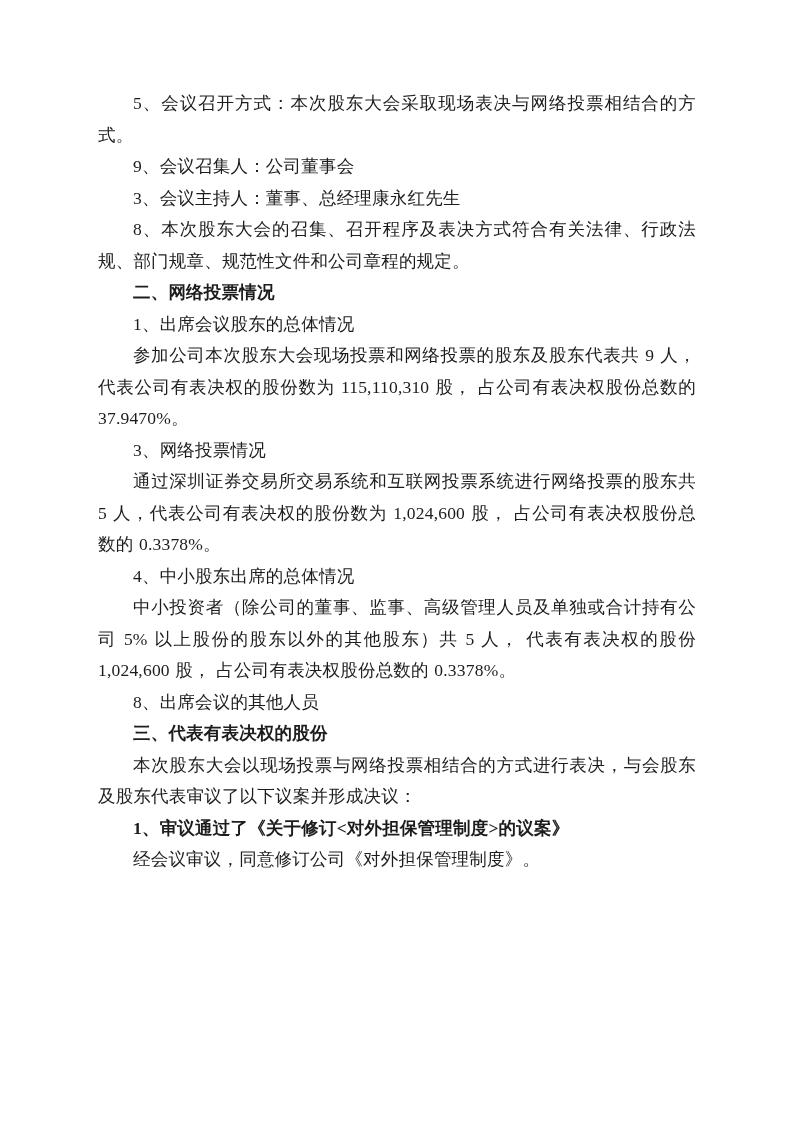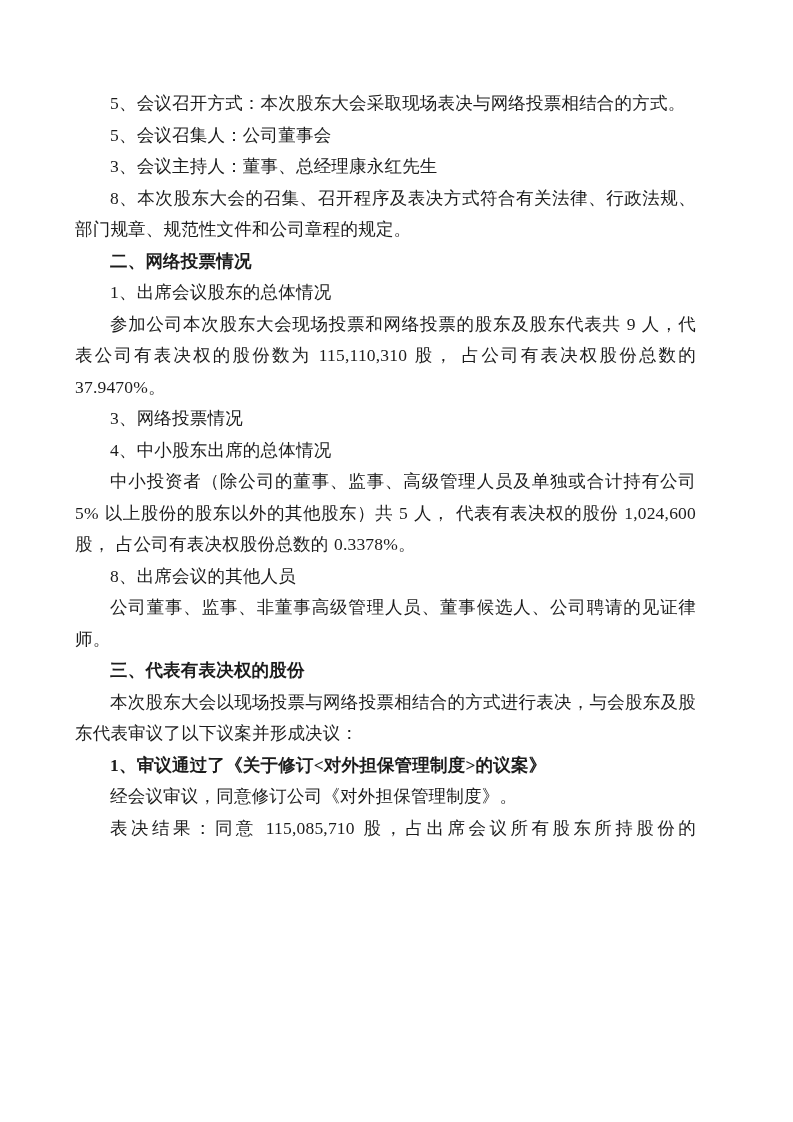--- a/index.html
+++ b/index.html
@@ -6,21 +6,21 @@
     margin: 0;
     padding: 0;
     background: #ffffff;
   }
   .page {
     position: relative;
     width: 793px;
     height: 1122px;
     box-sizing: border-box;
     background: #ffffff;
-    padding: 88px 97px 0 75px;
+    padding: 88px 97px 0 98px;
     overflow: hidden;
     font-family: "Liberation Serif", "DejaVu Serif", serif;
     color: #1c1c1c;
   }
   .para {
     margin: 0;
     font-size: 17.5px;
     line-height: 31.5px;
     text-indent: 2em;
     text-align: justify;
@@ -33,29 +33,28 @@
   }
   .para.stretch {
     text-align-last: justify;
   }
 </style>
 </head>
 <body>
 
 <div class="page">
   <p class="para">5、会议召开方式：本次股东大会采取现场表决与网络投票相结合的方式。</p>
-  <p class="para">5、会议召集人：公司董事会</p>
+  <p class="para">9、会议召集人：公司董事会</p>
   <p class="para">3、会议主持人：董事、总经理康永红先生</p>
   <p class="para">8、本次股东大会的召集、召开程序及表决方式符合有关法律、行政法规、部门规章、规范性文件和公司章程的规定。</p>
   <p class="para bold">二、网络投票情况</p>
   <p class="para">1、出席会议股东的总体情况</p>
   <p class="para">参加公司本次股东大会现场投票和网络投票的股东及股东代表共 9 人，代表公司有表决权的股份数为 115,110,310 股， 占公司有表决权股份总数的 37.9470%。</p>
   <p class="para">3、网络投票情况</p>
+  <p class="para">通过深圳证券交易所交易系统和互联网投票系统进行网络投票的股东共 5 人，代表公司有表决权的股份数为 1,024,600 股， 占公司有表决权股份总数的 0.3378%。</p>
   <p class="para">4、中小股东出席的总体情况</p>
   <p class="para">中小投资者（除公司的董事、监事、高级管理人员及单独或合计持有公司 5% 以上股份的股东以外的其他股东）共 5 人， 代表有表决权的股份 1,024,600 股， 占公司有表决权股份总数的 0.3378%。</p>
   <p class="para">8、出席会议的其他人员</p>
-  <p class="para">公司董事、监事、非董事高级管理人员、董事候选人、公司聘请的见证律师。</p>
   <p class="para bold">三、代表有表决权的股份</p>
   <p class="para">本次股东大会以现场投票与网络投票相结合的方式进行表决，与会股东及股东代表审议了以下议案并形成决议：</p>
   <p class="para bold">1、审议通过了《关于修订&lt;对外担保管理制度&gt;的议案》</p>
   <p class="para">经会议审议，同意修订公司《对外担保管理制度》。</p>
-  <p class="para stretch">表决结果：同意  115,085,710  股，占出席会议所有股东所持股份的</p>
 </div>
 
 </body></html>

